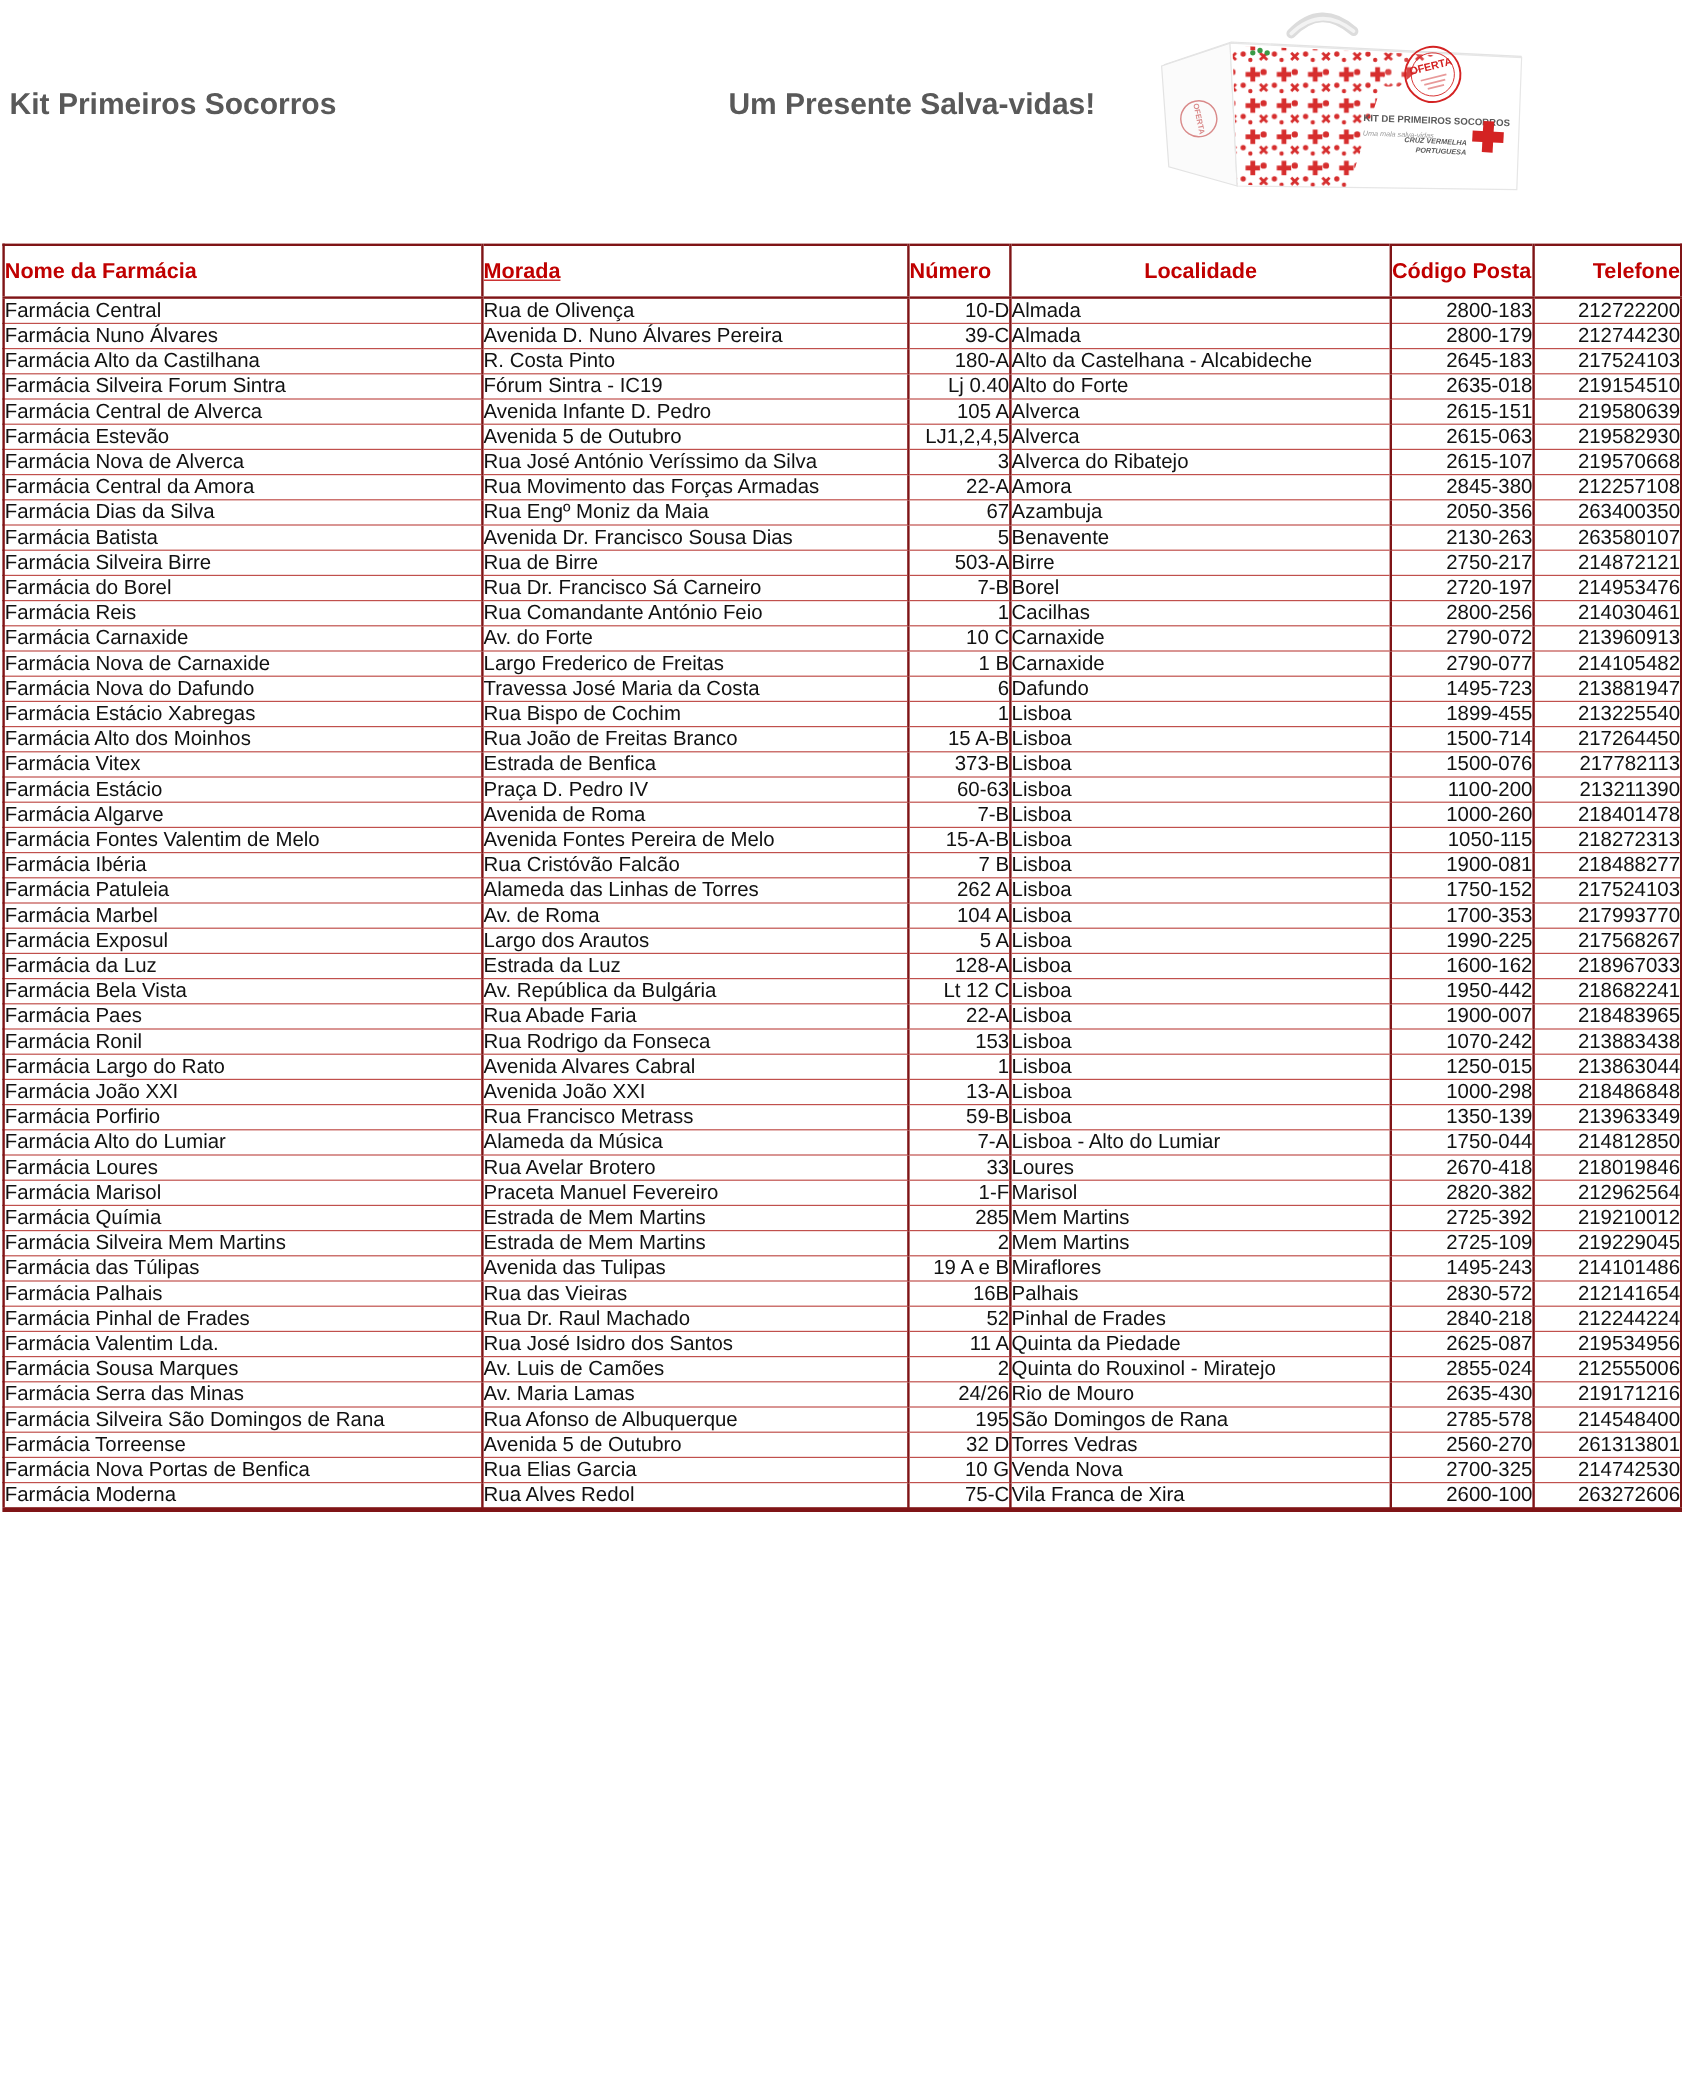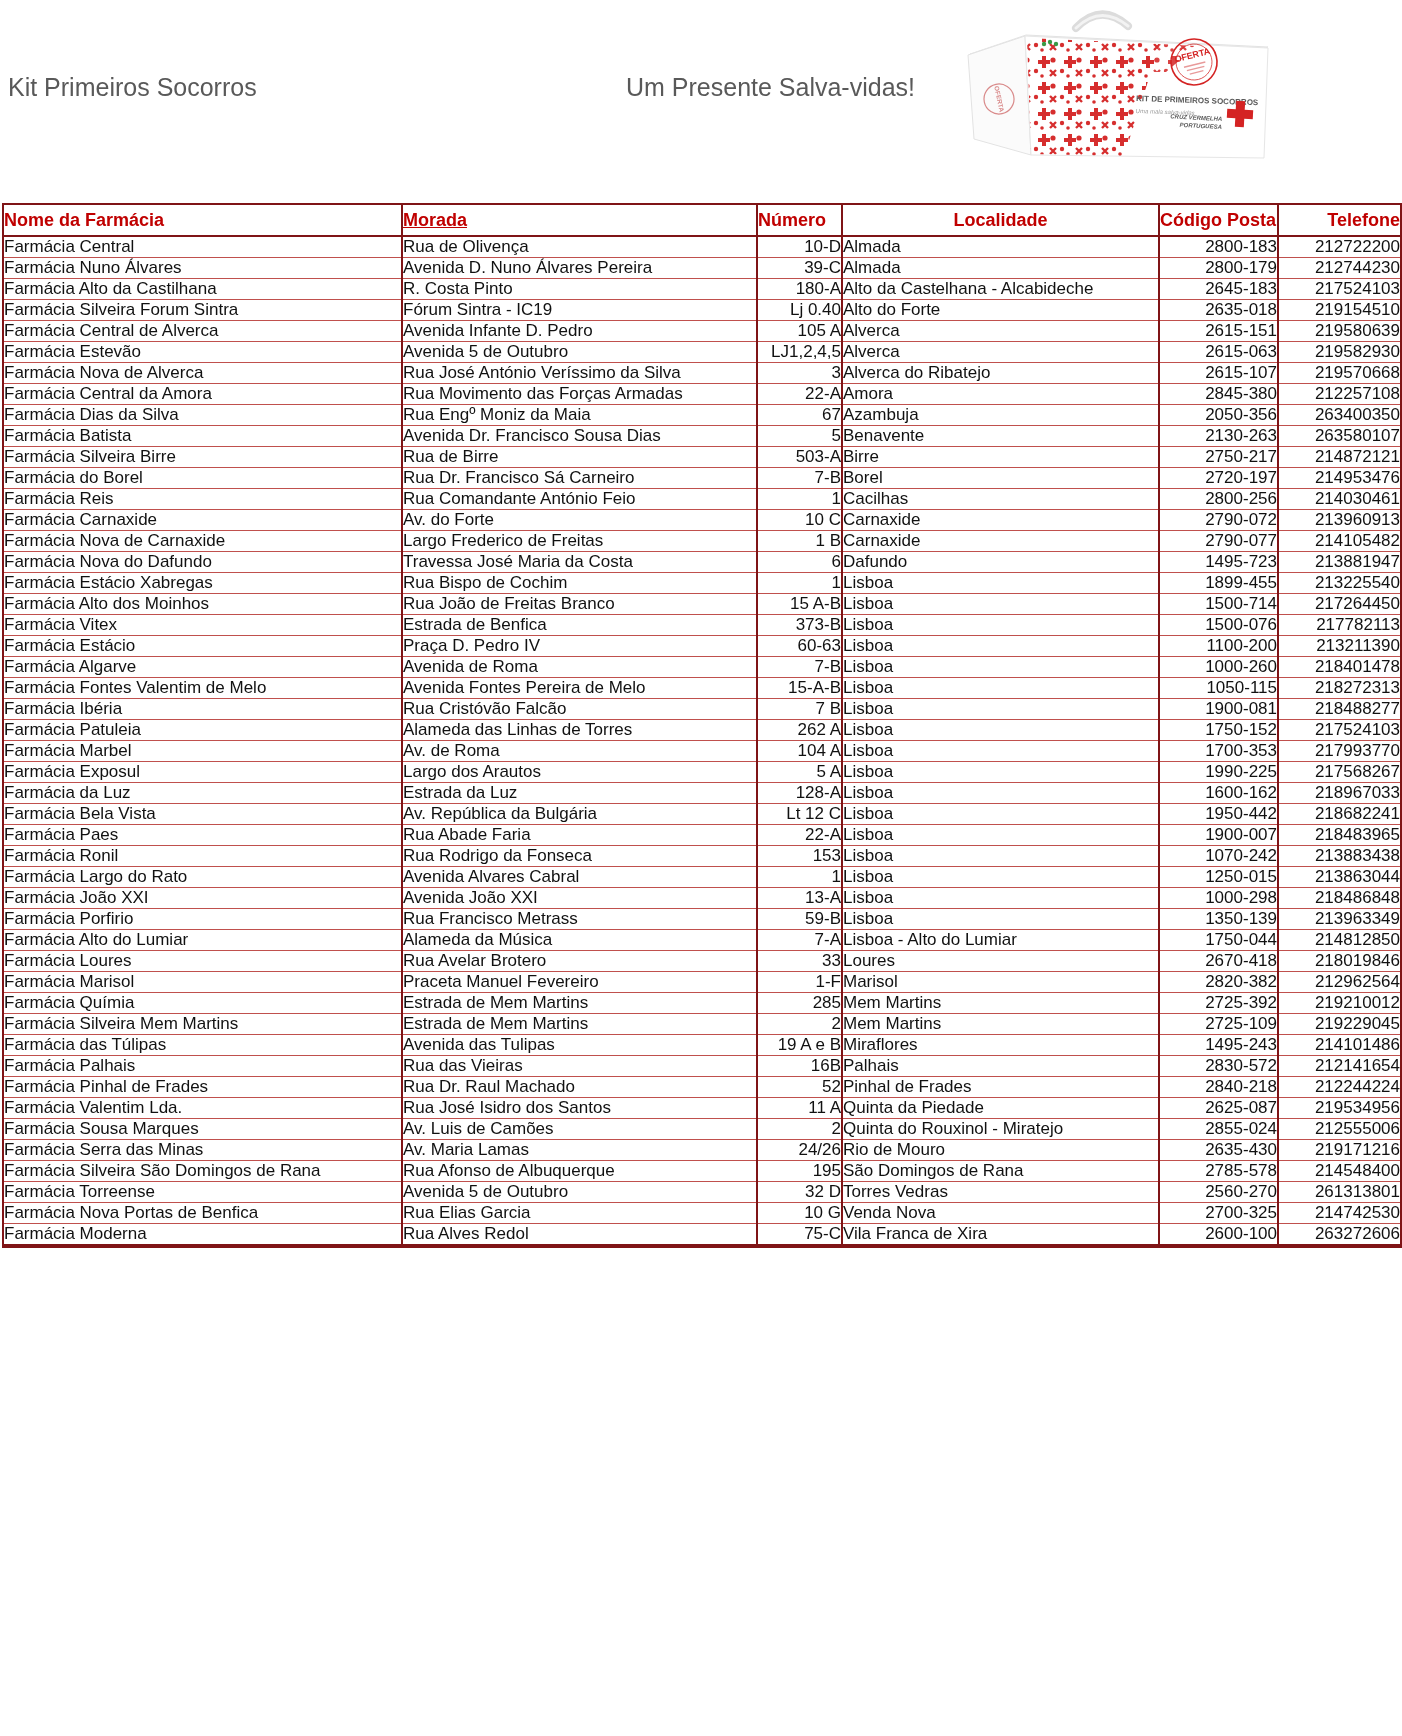--- a/index.html
+++ b/index.html
@@ -2,40 +2,40 @@
 <html><head>
 <meta charset="utf-8">
 <style>
   html,body{
     margin:0;padding:0;width:1402px;height:1736px;background:#ffffff;overflow:hidden;
     font-family:"Liberation Sans","DejaVu Sans",sans-serif;
   }
   .page{position:relative;width:1402px;height:1736px;background:#fff;}
 
   
-  .title{position:absolute;top:73px;font-size:25px;font-weight:normal;color:#595959;white-space:nowrap;}
+  .title{position:absolute;top:73px;font-size:25px;font-weight:bold;color:#595959;white-space:nowrap;}
   .title-left{left:8px;}
-  .title-right{left:626px;}
+  .title-right{left:607px;}
 
   
   .kitbox{position:absolute;left:928px;top:2px;width:348px;height:160px;}
 
   
   table.pharm{
     position:absolute;left:2px;top:203px;width:1398px;
     border-collapse:collapse;table-layout:fixed;
     border:2px solid #7f1416;border-bottom-width:4px;
   }
   table.pharm th, table.pharm td{
     border-left:2px solid #7f1416;
     overflow:hidden;white-space:nowrap;vertical-align:middle;
     padding:0;
   }
   table.pharm th:first-child, table.pharm td:first-child{border-left:none;}
-  thead tr{height:32px;margin-top:44px;}
+  thead tr{height:44px;margin-top:44px;}
   tbody tr{height:19px;}
   table.pharm th{
     color:#c00000;font-size:18px;font-weight:bold;
     border-bottom:2px solid #7f1416;background:#fff;
   }
   table.pharm td{
     color:#111;font-size:17px;font-weight:normal;
     border-top:1px solid #c0504d;background:#fff;
   }
   tbody tr:first-child td{border-top:none;}

